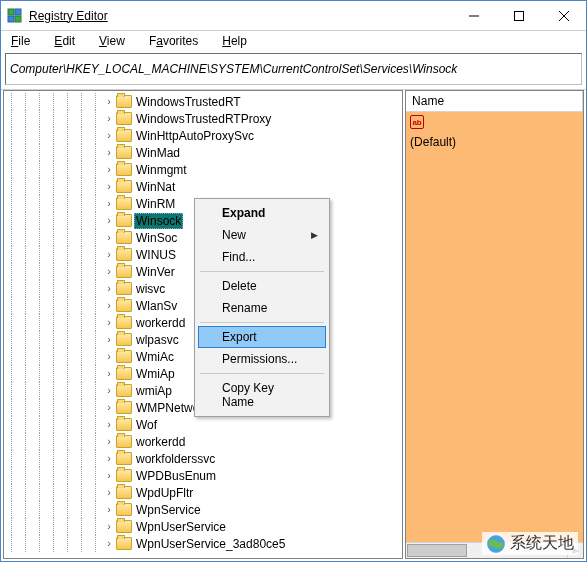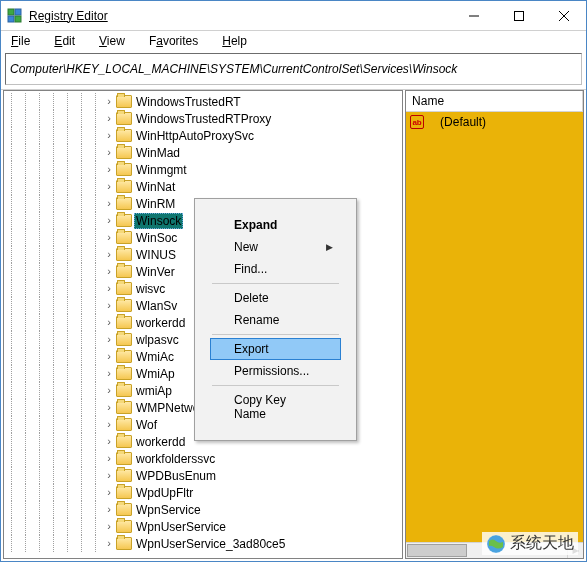--- a/index.html
+++ b/index.html
@@ -15,43 +15,43 @@
   
   .menubar { height:20px; display:flex; align-items:center; padding:0 4px; gap:12px; }
   .menubar .mitem { padding:1px 6px; }
   .menubar .mitem u { text-decoration:underline; }
   
   .addressbar { display:flex; align-items:center; padding:2px 4px 4px 4px; }
   .addressbar .addr { flex:1; border:1px inset #c0c0c0; background:#fff; padding:8px 4px; white-space:nowrap; overflow:hidden;font-style:italic; }
   
   .main { flex:1; display:flex; border-top:1px solid #d0d0d0; min-height:0; }
   .treepane { flex:1.08; border:1px solid #828282; margin:0 2px 2px 2px; overflow:hidden; position:relative; background:#fff; }
-  .listpane { flex:0.48; border:1px solid #828282; margin:0 2px 2px 0; background:#eab308; display:flex; flex-direction:column; }
+  .listpane { flex:0.48; border:1px solid #828282; margin:0 2px 2px 0; background:#fdba74; display:flex; flex-direction:column; }
   .listhead { display:flex; border-bottom:1px solid #d4d4d4; background:#fff; }
   .listhead .col { padding:3px 6px; border-right:1px solid #d4d4d4; font-weight:400; }
   .listbody { flex:1; padding-top:2px; }
-  .listrow { display:flex; align-items:center; padding:1px 4px; gap:16px; }
+  .listrow { display:flex; padding:1px 4px; gap:6px;flex-direction:column; }
   .ab-icon { width:14px; height:14px; border:1px solid #b00; display:inline-flex; align-items:center; justify-content:center; font-size:8px; color:#c00; font-weight:bold; border-radius:2px; }
   .hscroll { height:16px; border-top:1px solid #d4d4d4; background:#f0f0f0; position:relative; }
   .hscroll .thumb { position:absolute; top:1px; left:1px; height:13px; width:60px; background:#cdcdcd; border:1px solid #a0a0a0; }
   .hscroll .rarrow { position:absolute; right:0; top:0; width:16px; height:15px; display:flex; align-items:center; justify-content:center; font-size:8px; color:#555; border-left:1px solid #d4d4d4; }
   
   .tree { position:absolute; inset:0; overflow:hidden; }
   .tree-inner { padding:2px 0 2px 0; }
   .trow { display:flex; align-items:center; height:17px; white-space:nowrap; }
   .expander { width:14px; text-align:center; color:#5a5a5a; font-size:11px; line-height:1; }
   .folder { width:16px; height:13px; background:linear-gradient(#ffe9a6,#f5c751); border:1px solid #c9a227; border-radius:1px; margin-right:2px; position:relative; }
   .folder::before { content:""; position:absolute; top:-3px; left:0; width:6px; height:3px; background:#f5d97a; border:1px solid #c9a227; border-bottom:none; border-radius:1px 1px 0 0; }
   .tlabel { padding:0 2px; }
   .tlabel.selected { background:#0f766e; border:1px dotted #6aa9e0; padding:0 1px; }
   .lines { display:flex; align-items:center; }
   .vline { width:14px; height:17px; position:relative; }
   .vline::before { content:""; position:absolute; left:7px; top:0; bottom:0; border-left:1px dotted #a0a0a0; }
   
-  .ctxmenu { position:absolute; left:193px; top:197px; width:163px; background:#f2f2f2; border:1px solid #a0a0a0; box-shadow:2px 2px 3px rgba(0,0,0,.25); padding:15px; z-index:10; }
+  .ctxmenu { position:absolute; left:193px; top:197px; width:136px; background:#f2f2f2; border:1px solid #a0a0a0; box-shadow:2px 2px 3px rgba(0,0,0,.25); padding:3px; z-index:10; }
   .ctxmenu .cmrow { padding:4px 24px 4px 24px; position:relative; }
   .ctxmenu .cmrow.bold { font-weight:700; }
   .ctxmenu .cmrow.hl { background:#91c9f7; border:1px solid #2a80d2; padding:3px 23px 3px 23px; }
   .ctxmenu .cmrow .sub { position:absolute; right:8px; top:50%; transform:translateY(-50%); font-size:9px; color:#333; }
   .ctxmenu .sep { height:1px; background:#c9c9c9; margin:3px 2px; }
   
   .watermark { position:absolute; right:8px; bottom:6px; display:flex; align-items:center; gap:4px; background:rgba(255,255,255,.8); padding:1px 4px; font-size:16px; color:#333; z-index:20; }
   .globe { width:20px; height:20px; }
 </style>
 </head>

